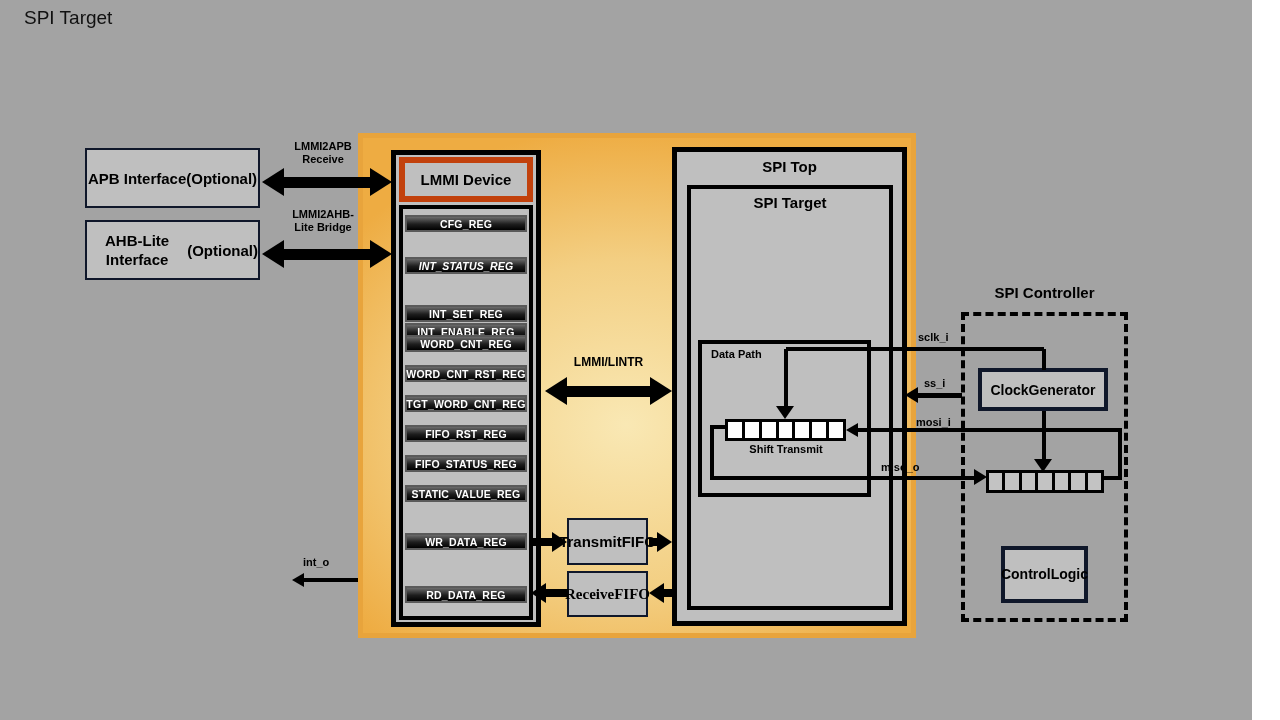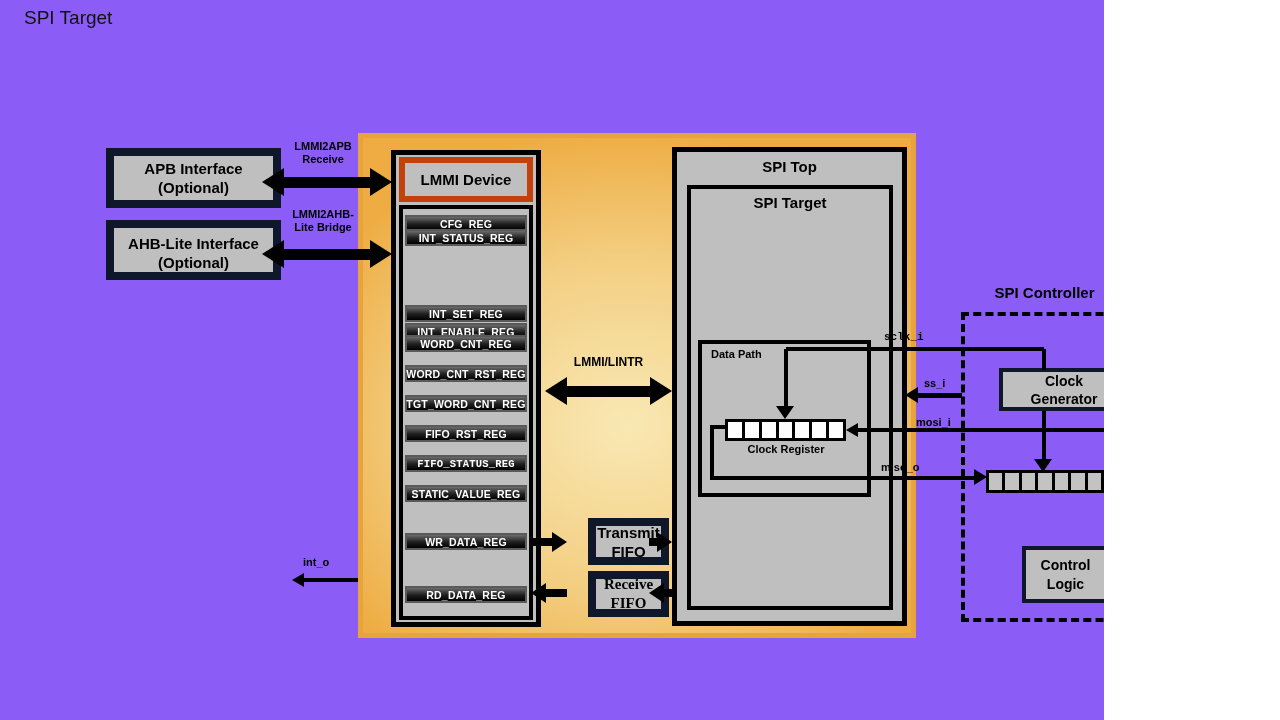--- a/index.html
+++ b/index.html
@@ -4,24 +4,24 @@
 <style>
   :root{
     --orange-border:#E8A43C;
     --orange-light:#F9E8B4;
     --orange-mid:#F3CF83;
     --box-gray:#BFBFBF;
     --line-black:#000000;
   }
   *{margin:0;padding:0;box-sizing:border-box;}
   body{background:#fff;font-family:"Liberation Sans",sans-serif;}
-  #canvas{position:relative;width:1104px;height:720px;background:#8b5cf6;overflow:hidden;}
-  .gbox{position:absolute;background:var(--box-gray);border:8px solid #0f172a;
-        display:flex;flex-direction:column;align-items:center;justify-content:center;
-        text-align:center;font-weight:bold;color:#000;margin-left:21px;}
+  #canvas{position:relative;width:1252px;height:720px;background:#a3a3a3;overflow:hidden;}
+  .gbox{position:absolute;background:var(--box-gray);border:2px solid #0f172a;
+        display:flex;flex-direction:row;align-items:center;justify-content:center;
+        text-align:center;font-weight:bold;color:#000;}
   .lbl{position:absolute;font-weight:bold;color:#000;text-align:center;}
 
   #page-title{position:absolute;left:24px;top:7px;font-size:19px;color:#111;font-weight:400;}
 
   
   #orange-box{position:absolute;left:358px;top:133px;width:558px;height:505px;
     border:5px solid var(--orange-border);
     background:radial-gradient(ellipse 65% 60% at 48% 58%, var(--orange-light) 0%, var(--orange-mid) 55%, #EEAC42 100%);}
   #ip-title{left:358px;top:107px;width:558px;font-size:15px;}
 
@@ -72,21 +72,21 @@
 
   
   #controller-dotted{position:absolute;left:961px;top:312px;width:167px;height:310px;
     border:4px dashed #000;background:transparent;}
   #controller-title{left:961px;top:284px;width:167px;font-size:15px;}
   #clock-gen{left:978px;top:368px;width:130px;height:43px;font-size:14px;line-height:18px;border-width:4px;}
   #control-logic{left:1001px;top:546px;width:87px;height:57px;font-size:14px;line-height:19px;border-width:4px;}
 
   
   .sig{font-size:11px;text-align:left;}
-  #sig-sclk{left:884px;top:331px;font-family:Liberation Mono, monospace;}
+  #sig-sclk{left:918px;top:331px;}
   #sig-ss{left:924px;top:377px;}
   #sig-mosi{left:916px;top:416px;}
   #sig-miso{left:881px;top:461px;}
   #sig-int{left:303px;top:556px;width:52px;}
   #lmmi-lintr-lbl{left:545px;top:355px;width:127px;font-size:12px;}
 
   
   .line{position:absolute;background:#000;z-index:40;}
   
   .tri{position:absolute;width:0;height:0;border-style:solid;z-index:41;}
@@ -155,28 +155,28 @@
       <div class="hr"></div>
   </div>
   <div id="lmmi-lintr-lbl" class="lbl">LMMI/LINTR</div>
 
   <div id="lmmi-outer">
     <div id="lmmi-title-box">LMMI Device</div>
     <div id="reg-container">
       <div class="reg-row" style="top:324px;">WR_DATA_REG</div>
       <div class="reg-row" style="top:377px;">RD_DATA_REG</div>
     <div class="reg-row" style="top: 6px;">CFG_REG</div>
-        <div class="reg-row" style="top: 20px;">INT_STATUS_REG</div>
+        <div class="reg-row" style="top: 48px; font-style: italic;">INT_STATUS_REG</div>
         <div class="reg-row" style="top: 66px; margin-top: 48px;">INT_ENABLE_REG</div>
         <div class="reg-row" style="top: 96px;">INT_SET_REG</div>
         <div class="reg-row" style="top: 126px;">WORD_CNT_REG</div>
         <div class="reg-row" style="top: 156px;">WORD_CNT_RST_REG</div>
         <div class="reg-row" style="top: 186px;">TGT_WORD_CNT_REG</div>
         <div class="reg-row" style="top: 216px;">FIFO_RST_REG</div>
-        <div class="reg-row" style="top: 246px; font-family: Liberation Mono, monospace;">FIFO_STATUS_REG</div>
+        <div class="reg-row" style="top: 246px;">FIFO_STATUS_REG</div>
         <div class="reg-row" style="top: 276px;">STATIC_VALUE_REG</div>
       </div>
   </div>
 
   <div id="tx-fifo" class="gbox">
     <div>Transmit</div>
     <div>FIFO</div>
   </div>
   <div id="rx-fifo" class="gbox">
     <div>Receive</div>
@@ -209,21 +209,21 @@
 
   <div id="sr-target" class="sr light">
       <div class="sr-cell"></div>
       <div class="sr-cell"></div>
       <div class="sr-cell"></div>
       <div class="sr-cell"></div>
       <div class="sr-cell"></div>
       <div class="sr-cell"></div>
       <div class="sr-cell"></div>
     </div>
-  <div id="sr-target-lbl" class="lbl">Clock Register</div>
+  <div id="sr-target-lbl" class="lbl">Shift Transmit</div>
 
   <div id="controller-dotted"></div>
   <div id="controller-title" class="lbl">SPI Controller</div>
   <div id="clock-gen" class="gbox">
     <div>Clock</div>
     <div>Generator</div>
   </div>
   <div id="control-logic" class="gbox">
     <div>Control</div>
     <div>Logic</div>

